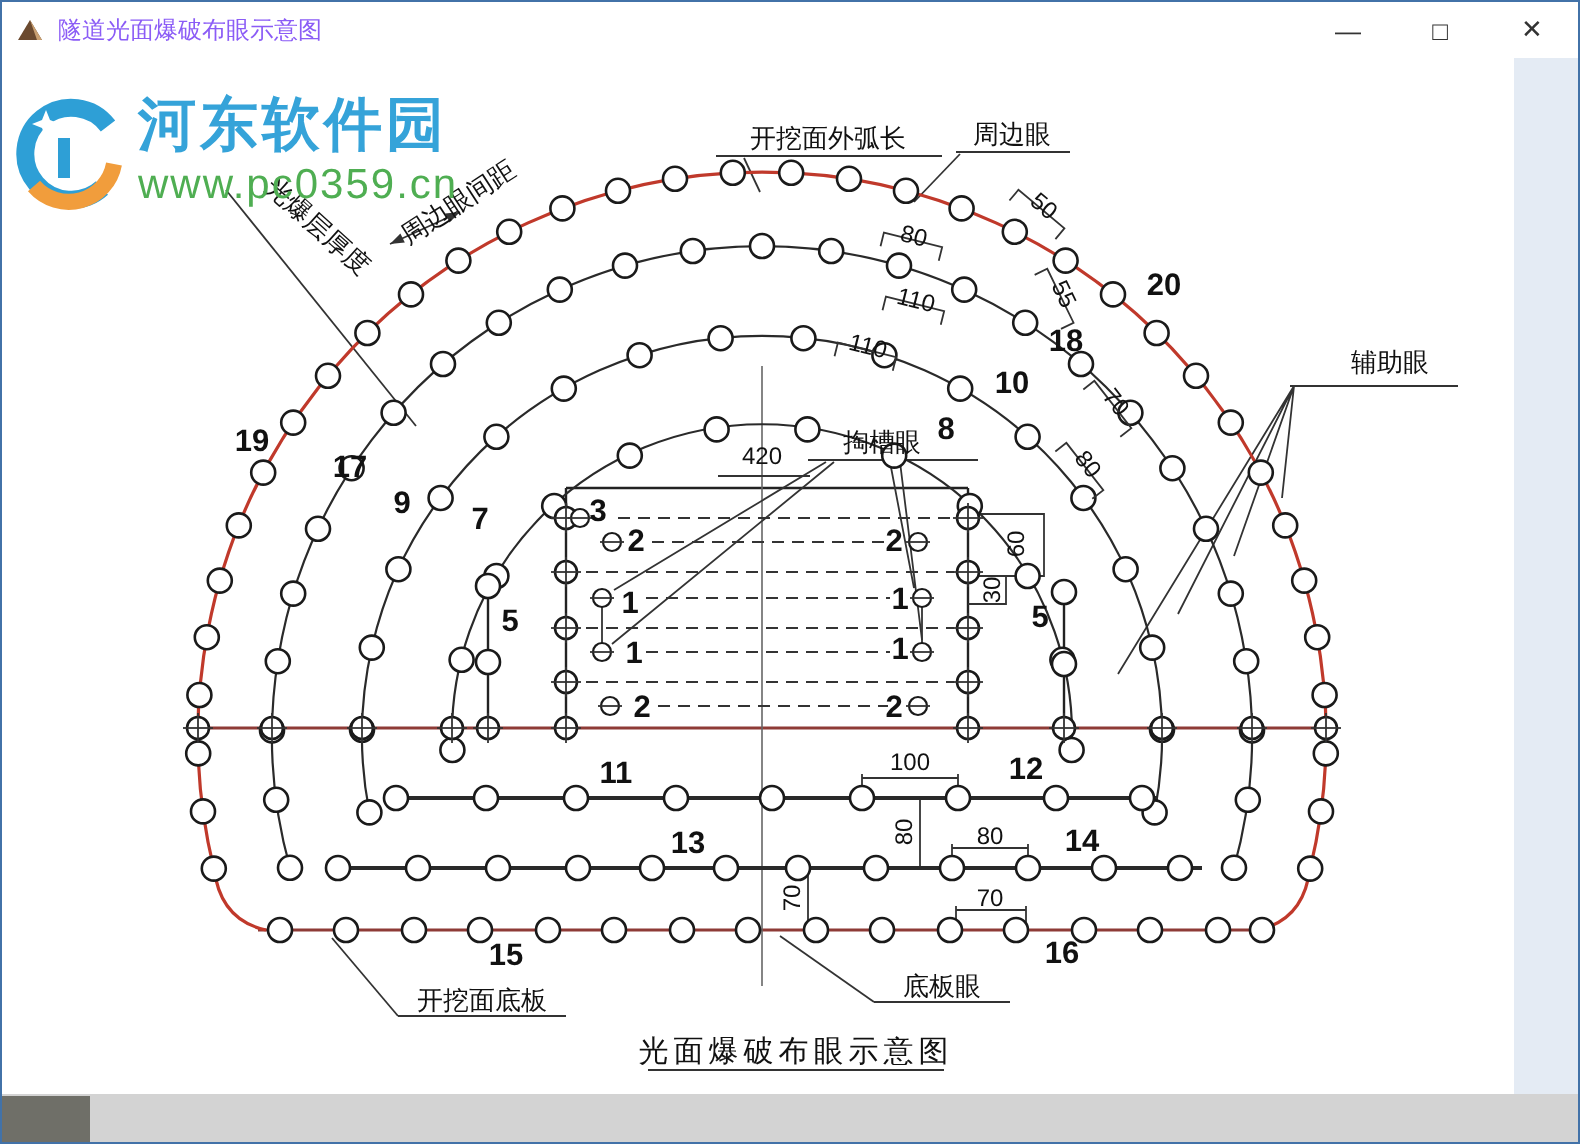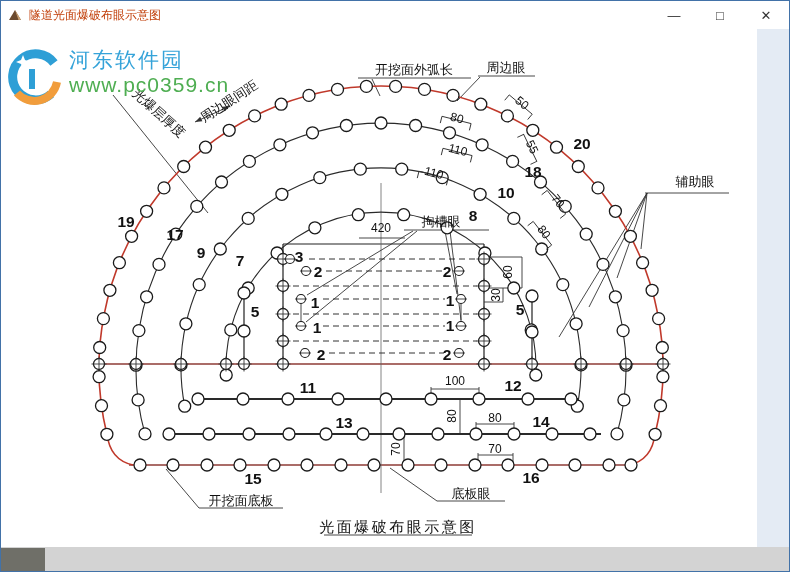--- a/index.html
+++ b/index.html
@@ -2,31 +2,31 @@
 <html><head>
 <meta charset="utf-8">
 <style>
   html,body{margin:0;padding:0;background:#9aa7b8;}
   *{box-sizing:border-box;}
   .win{position:relative;width:790px;height:572px;background:#fff;border:1px solid #4272a8;
        font-family:"Liberation Sans","DejaVu Sans",sans-serif;overflow:hidden;}
   .titlebar{position:absolute;top:0;left:0;width:100%;height:28px;background:#fff;
             display:flex;align-items:center;z-index:5;}
   .ticon{width:16px;height:16px;margin:0 6px 0 6px;flex:0 0 auto;}
-  .ttext{font-size:12px;color:#c2410c;white-space:nowrap;}
+  .ttext{font-size:12px;color:#8b5cf6;white-space:nowrap;}
   .wbtns{margin-left:auto;display:flex;height:100%;}
   .wbtn{width:46px;height:100%;display:flex;align-items:center;justify-content:center;
         font-size:13px;color:#333;cursor:default;}
   .client{position:absolute;top:28px;left:0;width:790px;height:544px;background:#e4ebf4;}
   .imgarea{position:absolute;top:0;left:0;width:756px;height:518px;background:#fff;}
   .strip-bottom{position:absolute;left:0;top:518px;width:790px;height:26px;background:#d3d3d3;}
   .corner-dark{position:absolute;left:0;top:519px;width:44px;height:25px;background:#6f6f68;}
   .watermark{position:absolute;top:20px;left:4px;z-index:9;display:flex;align-items:flex-start;}
   .wm-texts{margin-left:6px;line-height:1;}
-  .wm-name{font-size:21px;font-weight:normal;color:#35a3d9;letter-spacing:2px;}
+  .wm-name{font-size:29px;font-weight:bold;color:#35a3d9;letter-spacing:2px;}
   .wm-url{font-size:21px;font-weight:normal;color:#4fae52;margin-top:4px;letter-spacing:1px;}
   
   .blkline{stroke:#2a2a2a;stroke-width:1.1;fill:none;}
   .blk12{stroke:#222;stroke-width:1.2;fill:none;}
   .redline{stroke:#c0392b;stroke-width:1.6;fill:none;}
   .maroon{stroke:#8e3b36;stroke-width:1.4;fill:none;}
   .rowline{stroke:#2a2a2a;stroke-width:2;fill:none;}
   .centerline{stroke:#666;stroke-width:0.8;fill:none;}
   .hole{fill:#fff;stroke:#1a1a1a;stroke-width:1.3;}
   .mini{fill:#fff;stroke:#1a1a1a;stroke-width:1.1;}

